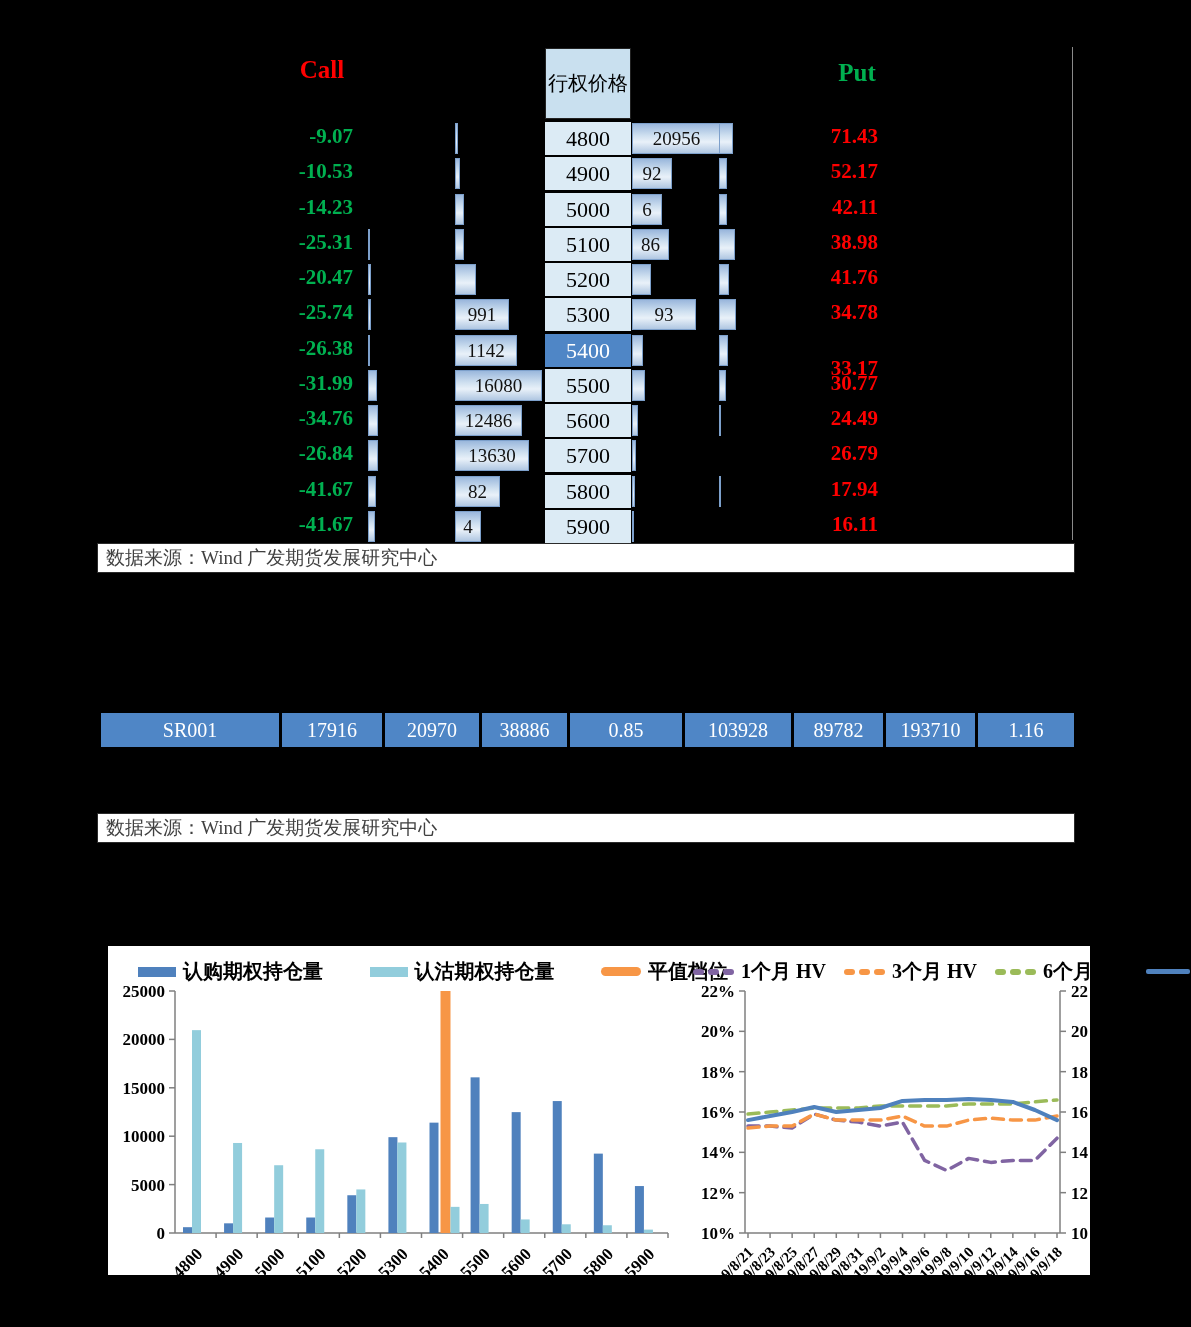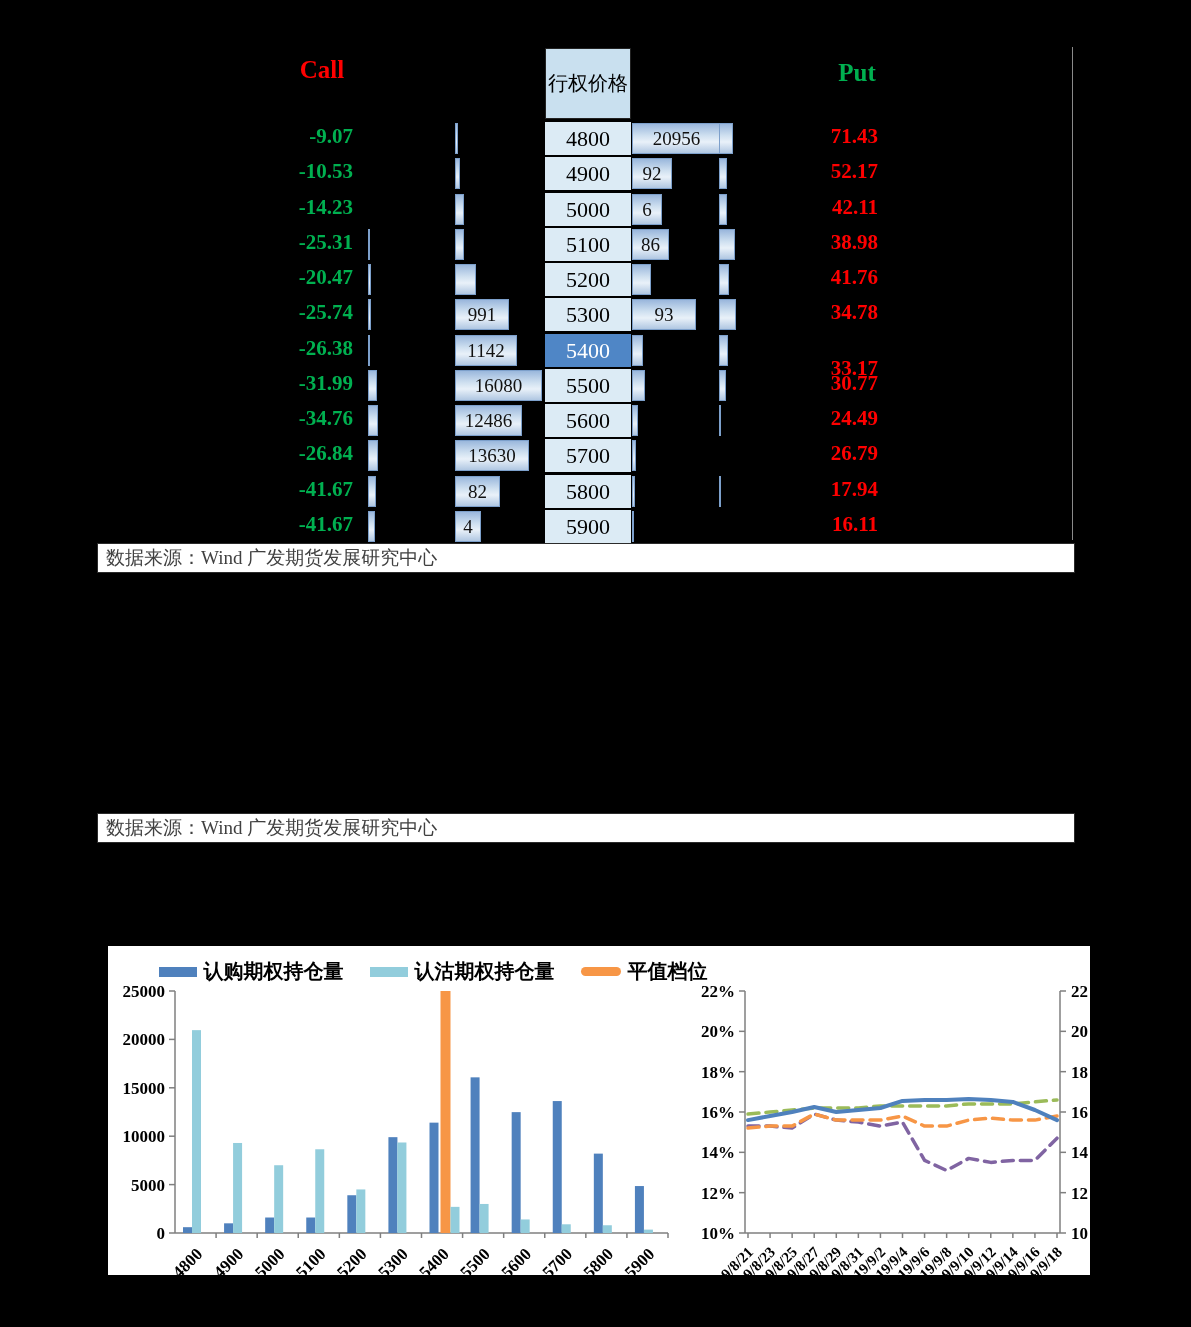--- a/index.html
+++ b/index.html
@@ -23,21 +23,21 @@
         border:1px solid #7da0cb;box-sizing:border-box;display:flex;align-items:center;
         justify-content:center;font-size:19px;color:#111;overflow:hidden;}
   .band{position:absolute;left:97px;width:978px;height:30px;background:#fff;
         border:1px solid #2b2b2b;box-sizing:border-box;font-size:19px;color:#404040;
         line-height:27px;padding-left:8px;}
   .vline{position:absolute;left:1072px;top:47px;width:1px;height:493px;background:#8a8a8a;}
   .sumrow{position:absolute;left:0;top:713px;width:1191px;height:34px;}
   .sumcell{position:absolute;top:0;height:34px;background:#4f86c6;color:#fff;font-size:20px;
            text-align:center;line-height:34px;}
   .panel{position:absolute;left:108px;top:946px;width:982px;height:329px;background:#fff;}
-  .legend{position:absolute;display:flex;align-items:center;justify-content:center;gap:26px;
+  .legend{position:absolute;display:flex;align-items:center;justify-content:space-between;gap:26px;
           font-size:20px;font-weight:bold;color:#000;}
   .legend .item{display:flex;align-items:center;gap:7px;white-space:nowrap;}
   .sw-bar{display:inline-block;width:38px;height:10px;}
   .sw-pill{display:inline-block;width:40px;height:9px;border-radius:5px;}
   .sw-dash{display:inline-flex;gap:4px;}
   .sw-dash i{display:inline-block;width:11px;height:6px;border-radius:3px;}
   .sw-line{display:inline-block;width:44px;height:5px;border-radius:2px;}
   .chart-svg{position:absolute;left:0;top:0;}
   svg text{font-family:"Liberation Serif","DejaVu Serif",serif;font-weight:bold;fill:#000;}
 </style>
@@ -129,36 +129,77 @@
         <div class="hbar" style="left: 455px; top: 511px; width: 26px;">4</div>
         <div class="strike-cell" style="top: 510px;">5900</div>
         <div class="hbar" style="left: 632px; top: 511px; width: 2px;"></div>
         <div class="chg put" style="top: 512px;">16.11</div>
       </div>
     <div class="vline"></div>
   </div>
 
   <div class="band" style="top:543px">数据来源：Wind 广发期货发展研究中心</div>
 
+  <div class="sumrow" id="sumrow">
+      <div class="sumcell" style="left: 101px; width: 178px;">SR001</div>
+      <div class="sumcell" style="left: 282px; width: 100px;">17916</div>
+      <div class="sumcell" style="left: 385px; width: 94px;">20970</div>
+      <div class="sumcell" style="left: 482px; width: 85px;">38886</div>
+      <div class="sumcell" style="left: 570px; width: 112px;">0.85</div>
+      <div class="sumcell" style="left: 685px; width: 106px;">103928</div>
+      <div class="sumcell" style="left: 794px; width: 89px;">89782</div>
+      <div class="sumcell" style="left: 886px; width: 89px;">193710</div>
+      <div class="sumcell" style="left: 978px; width: 96px;">1.16</div>
+    </div>
 
   <div class="band" style="top:813px">数据来源：Wind 广发期货发展研究中心</div>
 
   <div class="panel">
     <div class="legend" style="left:30px;top:12px;width:590px">
       <span class="item">
         <i class="sw-bar" id="sw0" style="background: rgb(79, 129, 189);"></i>
         <span>认购期权持仓量</span>
       </span>
       <span class="item">
         <i class="sw-bar" id="sw1" style="background: rgb(146, 205, 220);"></i>
         <span>认沽期权持仓量</span>
       </span>
       <span class="item">
         <i class="sw-pill" id="sw2" style="background: rgb(247, 150, 70);"></i>
         <span>平值档位</span>
+      </span>
+    </div>
+    <div class="legend" style="left:585px;top:12px;width:397px;gap:18px">
+      <span class="item">
+        <i class="sw-dash" id="sw3">
+            <i style="background: rgb(128, 100, 162);"></i>
+            <i style="background: rgb(128, 100, 162);"></i>
+            <i style="background: rgb(128, 100, 162);"></i>
+          </i>
+        <span>1个月 HV</span>
+      </span>
+      <span class="item">
+        <i class="sw-dash" id="sw4">
+            <i style="background: rgb(247, 150, 70);"></i>
+            <i style="background: rgb(247, 150, 70);"></i>
+            <i style="background: rgb(247, 150, 70);"></i>
+          </i>
+        <span>3个月 HV</span>
+      </span>
+      <span class="item">
+        <i class="sw-dash" id="sw5">
+            <i style="background: rgb(155, 187, 89);"></i>
+            <i style="background: rgb(155, 187, 89);"></i>
+            <i style="background: rgb(155, 187, 89);"></i>
+          </i>
+        <span>6个月 HV</span>
+      </span>
+      <span class="item">
+        <i class="sw-line" id="sw6" style="background: rgb(79, 129, 189);"></i>
+        <span>VIX</span>
       </span>
     </div>
     <svg id="charts" class="chart-svg" width="982" height="329" viewBox="0 0 982 329">
         <line x1="67" y1="45" x2="67" y2="287" stroke="#7f7f7f" stroke-width="1.5"></line>
         <line x1="67" y1="287" x2="560" y2="287" stroke="#7f7f7f" stroke-width="1.5"></line>
         <line x1="61" y1="287" x2="67" y2="287" stroke="#7f7f7f" stroke-width="1.5"></line>
         <text x="57" y="293" text-anchor="end" font-size="17">0</text>
         <line x1="61" y1="238.6" x2="67" y2="238.6" stroke="#7f7f7f" stroke-width="1.5"></line>
         <text x="57" y="244.6" text-anchor="end" font-size="17">5000</text>
         <line x1="61" y1="190.2" x2="67" y2="190.2" stroke="#7f7f7f" stroke-width="1.5"></line>

